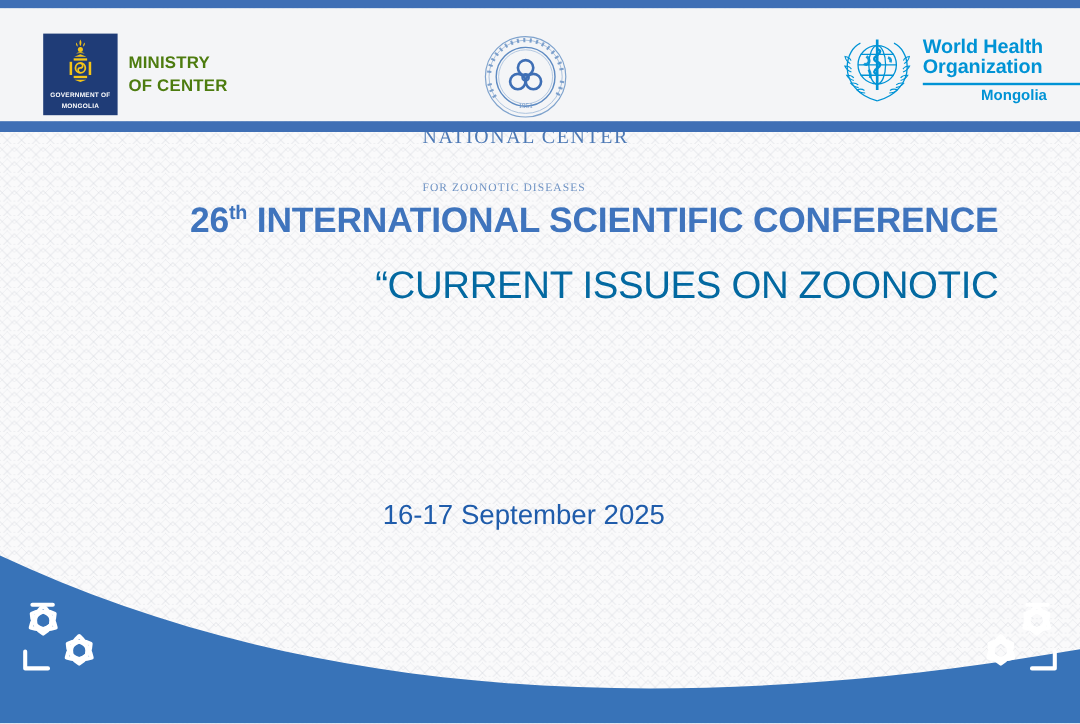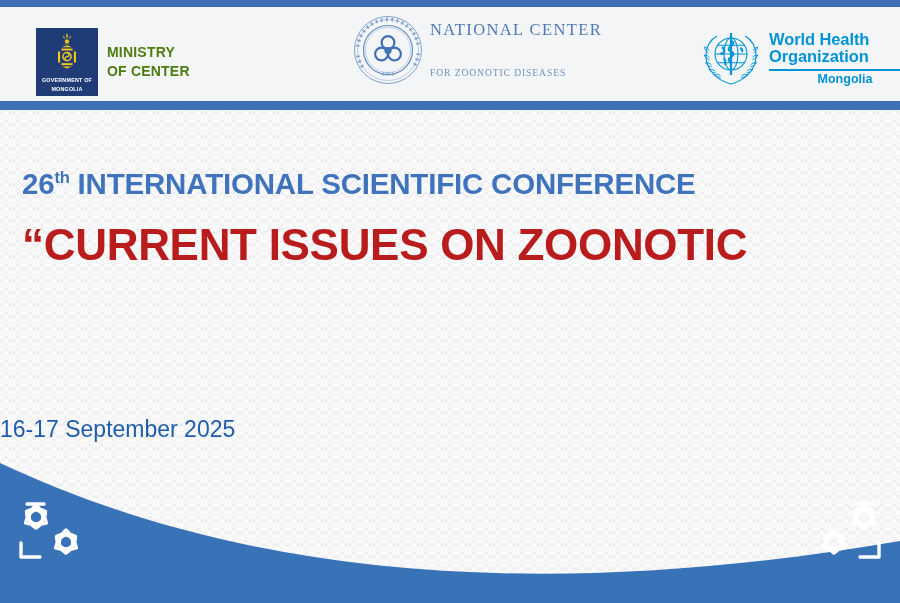--- a/index.html
+++ b/index.html
@@ -41,45 +41,45 @@
     position:absolute;left:0;right:0;bottom:12px;text-align:center;
     color:#ffffff;font-size:5.4px;font-weight:bold;letter-spacing:.2px;line-height:1.05;
   }
   .moh-emblem .mgl{
     position:absolute;left:0;right:0;bottom:4px;text-align:center;
     color:#ffffff;font-size:5.4px;font-weight:bold;letter-spacing:.2px;
   }
   .moh-text{color:#4d7c0f;font-size:14px;font-weight:bold;line-height:1.35;letter-spacing:.2px;}
 
   
-  .nczd{position:absolute;left:352px;top:7px;display:flex;align-items:center;gap:6px;}
+  .nczd{position:absolute;left:352px;top:21px;display:flex;align-items:center;gap:6px;flex-direction:column;}
   .nczd-text{display:flex;flex-direction:column;gap:1px;}
   .nczd-t1{color:#4d79b5;font-family:"Liberation Serif",serif;font-size:16.5px;letter-spacing:1.4px;line-height:1;}
   .nczd-t2{color:#6f93c4;font-family:"Liberation Serif",serif;font-size:9.6px;letter-spacing:.9px;line-height:1;margin-top:28px;}
 
   
   .who{position:absolute;left:700px;top:20px;display:flex;align-items:center;gap:7px;}
   .who-text{display:flex;flex-direction:column;}
   .who-t1{color:#0093d5;font-size:16.5px;font-weight:bold;line-height:1.06;letter-spacing:-.1px;}
   .who-rule{height:1.6px;background:#0093d5;margin:3px 0 2px 0;width:152px;}
   .who-t2{color:#0093d5;font-size:12.5px;font-weight:bold;text-align:center;line-height:1;}
 
   
-  .titleblock{position:absolute;left:0;top:168px;width:832px;text-align:left;z-index:3;padding-left:22px;}
+  .titleblock{position:absolute;left:0;top:168px;width:832px;text-align:right;z-index:3;}
   .conf-line{
     color:#3f74bd;font-size:29.5px;font-weight:bold;letter-spacing:-.2px;line-height:1.1;
     white-space:nowrap;
   }
   .conf-line sup{font-size:.56em;vertical-align:super;line-height:0;}
   .maintitle{
-    margin-top:17px;color:#b91c1c;font-size:44px;font-weight:bold;
+    margin-top:17px;color:#0369a1;font-size:32px;font-weight:normal;
     line-height:1.28;letter-spacing:-.3px;
   }
   .datelines{
-    position:absolute;left:0;top:414px;width:873px;z-index:3;
+    position:absolute;left:0;top:414px;width:873px;text-align:center;z-index:3;
     color:#1f5cab;font-size:23px;line-height:1.38;
   }
 
   
   .wave{position:absolute;left:0;bottom:0;width:900px;height:150px;z-index:4;}
   .ornament{position:absolute;z-index:5;}
   .orn-left{left:14px;bottom:38px;}
   .orn-right{right:14px;bottom:38px;}
 </style>
 </head>

